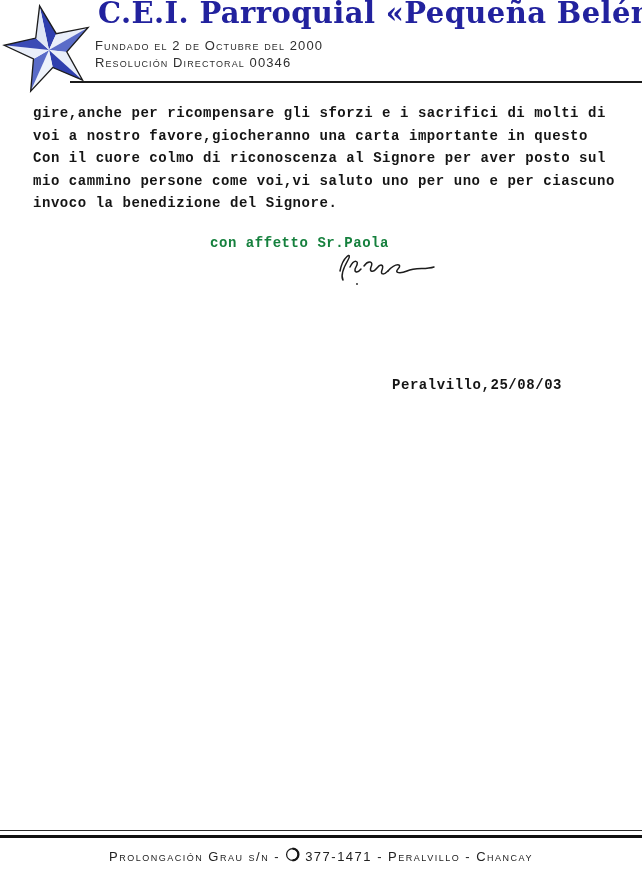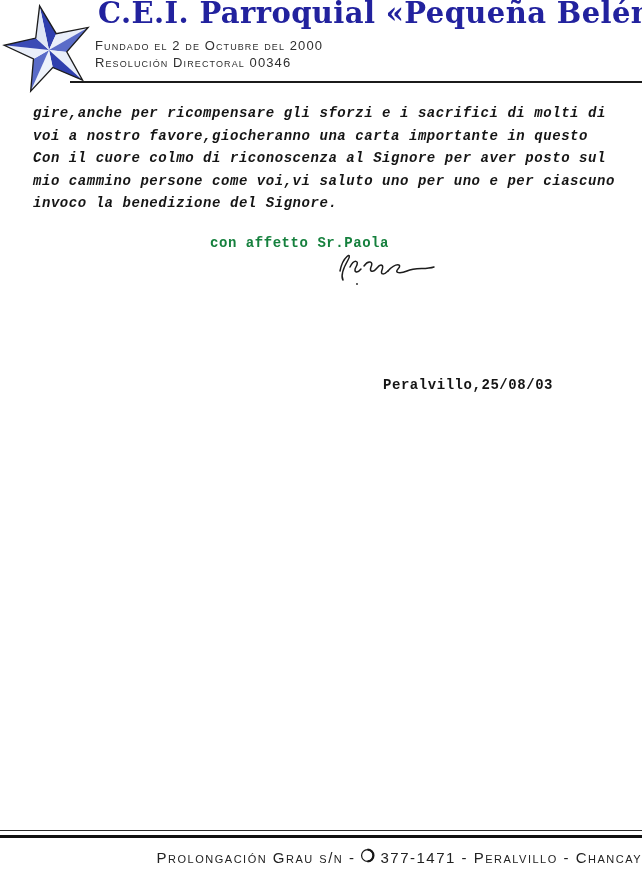--- a/index.html
+++ b/index.html
@@ -21,40 +21,40 @@
   }
   .subtitle.s1{top:38px;}
   .subtitle.s2{top:55px;}
   .header-rule{
     position:absolute;left:70px;top:81px;width:572px;height:2px;background:#1b1b1b;
   }
   
   .letter-body{
     position:absolute;left:33px;top:105px;
     font-family:"Liberation Mono","DejaVu Sans Mono",monospace;
-    font-size:14px;font-weight:600;letter-spacing:0.55px;color:#151515;font-style:italic;
+    font-size:14px;font-weight:600;letter-spacing:0.55px;color:#151515;
   }
   .letter-body .line{height:22.6px;white-space:pre;}
   .closing{
     position:absolute;left:210px;top:235px;
     font-family:"Liberation Mono","DejaVu Sans Mono",monospace;
     font-size:14px;font-weight:600;letter-spacing:0.55px;color:#15803d;white-space:pre;
   }
   .signature{position:absolute;left:326px;top:249px;width:112px;height:40px;}
   .dateline{
-    position:absolute;left:383px;top:377px;
+    position:absolute;left:392px;top:377px;
     font-family:"Liberation Mono","DejaVu Sans Mono",monospace;
     font-size:14px;font-weight:600;letter-spacing:0.55px;color:#151515;white-space:pre;
   }
   
   .footer-rule-thin{position:absolute;left:0;top:830px;width:642px;height:1px;background:#2a2a2a;}
   .footer-rule-thick{position:absolute;left:0;top:835px;width:642px;height:3px;background:#101010;}
   .footer-text{
-    position:absolute;left:0;top:847px;width:642px;text-align:right;
-    font-variant:small-caps;font-size:15px;letter-spacing:1.5px;color:#222;
+    position:absolute;left:0;top:847px;width:642px;text-align:center;
+    font-variant:small-caps;font-size:13px;letter-spacing:1.5px;color:#222;
     white-space:nowrap;
   }
   .footer-text .seg{vertical-align:middle;}
   .phone-glyph{display:inline-block;vertical-align:-2px;margin:0 5px;}
 </style>
 </head>
 <body>
 
 <div class="page">
 

